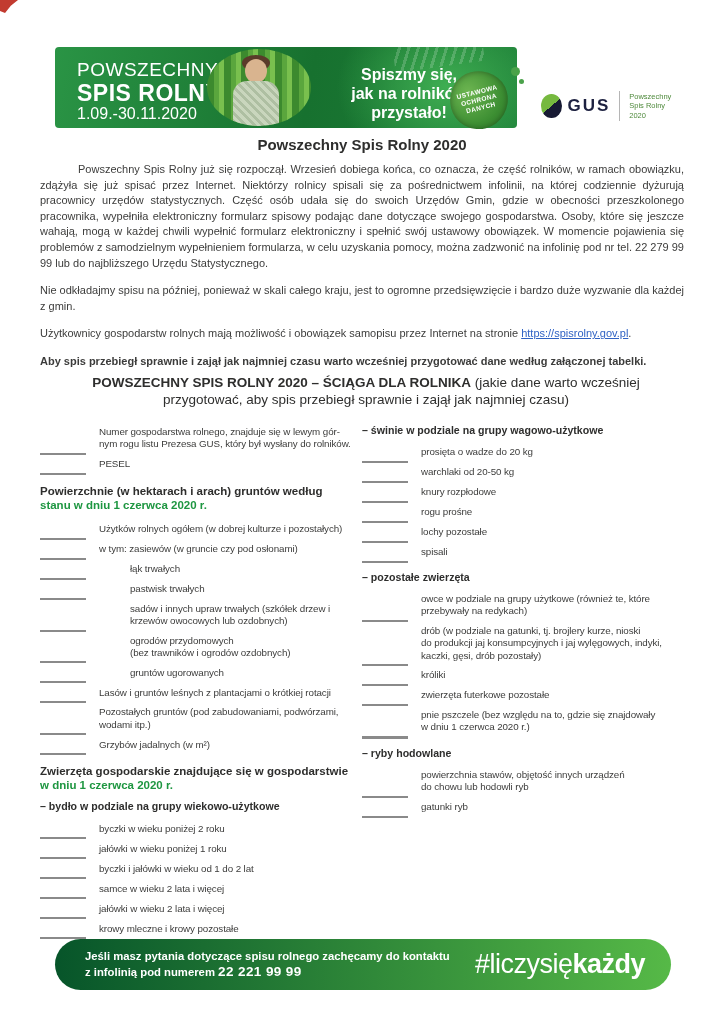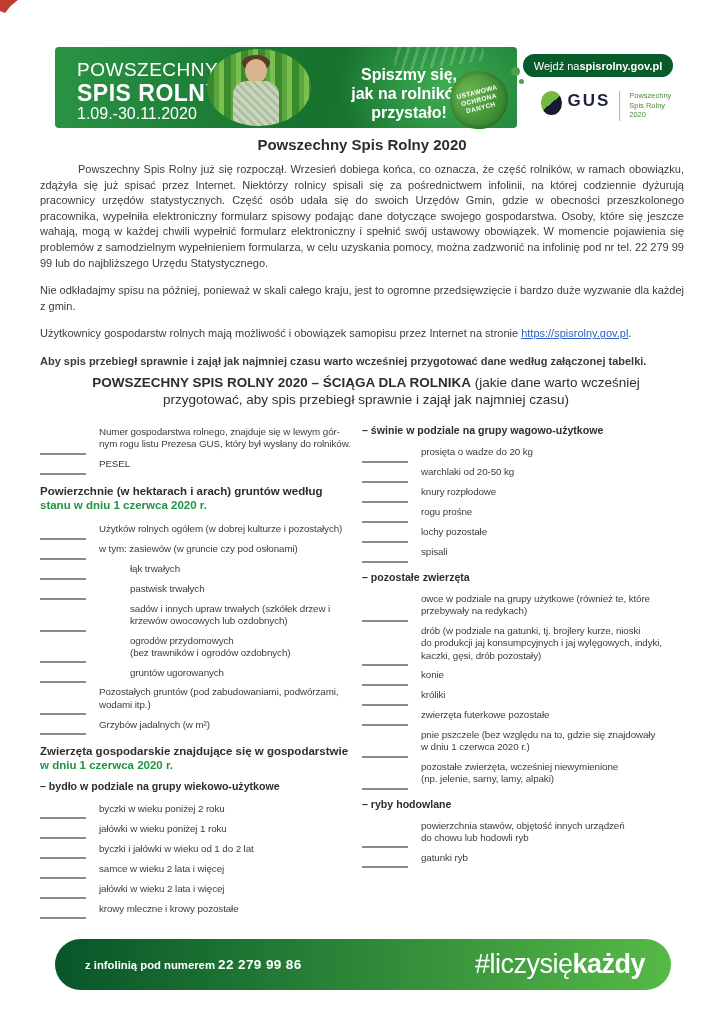--- a/index.html
+++ b/index.html
@@ -43,21 +43,21 @@
     box-shadow:inset 0 0 6px rgba(0,0,0,.35); display:flex; flex-direction:column;
     align-items:center; justify-content:center; color:#fff; font-weight:bold;
     font-size:6.5px; line-height:8px; letter-spacing:.4px; text-align:center;}
   .dot{position:absolute; border-radius:50%; background:#4aa24a;}
   .dot-a{left:456px; top:20px; width:9px; height:9px;}
   .dot-b{left:464px; top:32px; width:5px; height:5px;}
   .cta{position:absolute; left:468px; top:7px; width:150px; height:23px; border-radius:12px;
     background:var(--cta-bg); color:#fff; font-size:11px; display:flex; align-items:center;
     justify-content:center; cursor:pointer;}
   .cta b{font-weight:bold;}
-  .gus{position:absolute; left:486px; top:44px; display:flex; align-items:flex-start;}
+  .gus{position:absolute; left:486px; top:44px; display:flex; align-items:center;}
   .gus-ball{width:24px; height:24px; border-radius:50%;
     background:linear-gradient(140deg,#76b93f 0 50%,#171a33 50% 100%);}
   .gus-word{font-size:17px; font-weight:bold; color:#1d2140; letter-spacing:2px; margin-left:6px;}
   .gus-div{width:1px; height:30px; background:#b5b5b5; margin:0 9px;}
   .gus-cap{font-size:7.5px; line-height:9.5px; color:#4f8a3c; white-space:pre-line;}
 
   
   .article{position:absolute; left:40px; right:40px; top:136px;}
   .article h1{font-size:15px; font-weight:bold; text-align:center; margin-bottom:9px; color:#2e2e2d;}
   .article p{font-size:11px; line-height:15.6px; text-align:justify; margin-bottom:12px;}
@@ -119,24 +119,20 @@
 jak na rolników
 przystało!</div>
     </div>
     <div class="seal">
       <span>USTAWOWA</span>
       <span>OCHRONA</span>
       <span>DANYCH</span>
     </div>
     <div class="dot dot-a"></div>
     <div class="dot dot-b"></div>
-    <div class="cta">
-      <span>Wejdź na </span>
-      <b>spisrolny.gov.pl</b>
-    </div>
     <div class="gus">
       <div class="gus-ball"></div>
       <div class="gus-word">GUS</div>
       <div class="gus-div"></div>
       <div class="gus-cap">Powszechny
 Spis Rolny 2020</div>
     </div>
   </div>
 
   <div class="article">
@@ -188,20 +184,24 @@
             <div class="box"></div>
             <div class="txt">ogrodów przydomowych
 (bez trawników i ogrodów ozdobnych)</div>
           </div>
           <div class="row indent">
             <div class="box"></div>
             <div class="txt">gruntów ugorowanych</div>
           </div>
           <div class="row">
             <div class="box"></div>
+            <div class="txt">Lasów i gruntów leśnych z plantacjami o krótkiej rotacji</div>
+          </div>
+          <div class="row">
+            <div class="box"></div>
             <div class="txt">Pozostałych gruntów (pod zabudowaniami, podwórzami,
 wodami itp.)</div>
           </div>
           <div class="row">
             <div class="box"></div>
             <div class="txt">Grzybów jadalnych (w m²)</div>
           </div>
           <div class="chk-heading"><span>Zwierzęta gospodarskie znajdujące się w gospodarstwie</span><span class="green">w dniu 1 czerwca 2020 r.</span></div>
           <div class="chk-sub">– bydło w podziale na grupy wiekowo-użytkowe</div>
           <div class="row">
@@ -262,56 +262,51 @@
 przebywały na redykach)</div>
           </div>
           <div class="row">
             <div class="box"></div>
             <div class="txt">drób (w podziale na gatunki, tj. brojlery kurze, nioski
 do produkcji jaj konsumpcyjnych i jaj wylęgowych, indyki,
 kaczki, gęsi, drób pozostały)</div>
           </div>
           <div class="row">
             <div class="box"></div>
-            <div class="txt">konie</div>
-          </div>
-          <div class="row">
-            <div class="box"></div>
             <div class="txt">króliki</div>
           </div>
           <div class="row">
             <div class="box"></div>
             <div class="txt">zwierzęta futerkowe pozostałe</div>
           </div>
           <div class="row">
             <div class="box"></div>
             <div class="txt">pnie pszczele (bez względu na to, gdzie się znajdowały
 w dniu 1 czerwca 2020 r.)</div>
           </div>
           <div class="row">
             <div class="box"></div>
-            <div class="txt">pozostałe zwierzęta, wcześniej niewymienione
-(np. jelenie, sarny, lamy, alpaki)</div>
           </div>
           <div class="chk-sub">– ryby hodowlane</div>
           <div class="row">
             <div class="box"></div>
             <div class="txt">powierzchnia stawów, objętość innych urządzeń
 do chowu lub hodowli ryb</div>
           </div>
           <div class="row">
             <div class="box"></div>
             <div class="txt">gatunki ryb</div>
           </div>
         </div>
     </div>
   </div>
 
   <div class="footer">
     <div class="f-left">
-      <div><span>z infolinią pod numerem  </span><span class="f-phone">22 279 99 86</span></div>
+      <div>Jeśli masz pytania dotyczące spisu rolnego zachęcamy do kontaktu</div>
+      <div><span>z infolinią pod numerem  </span><span class="f-phone">22 221 99 99</span></div>
     </div>
     <div class="f-tag">
       <span class="light">#liczysię</span><span class="bold">każdy</span>
     </div>
   </div>
 
 </div>
 
 </body></html>

